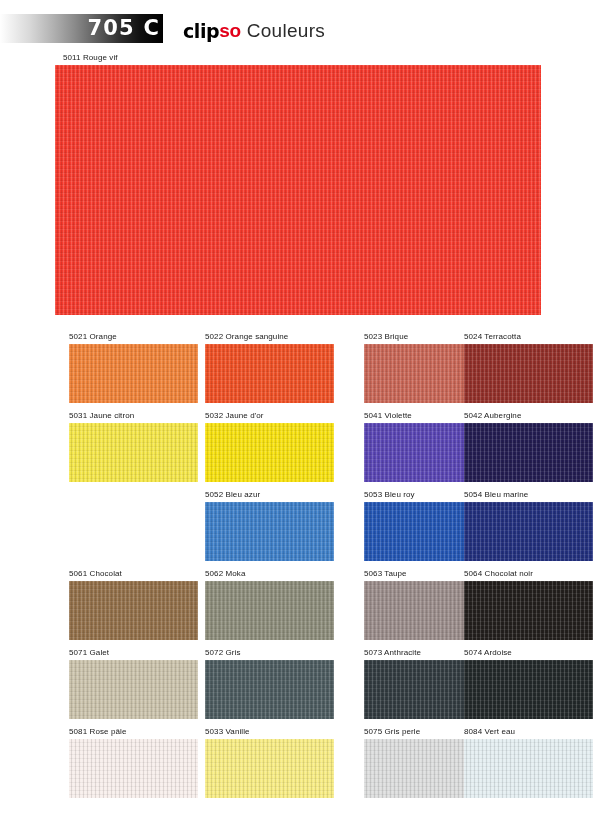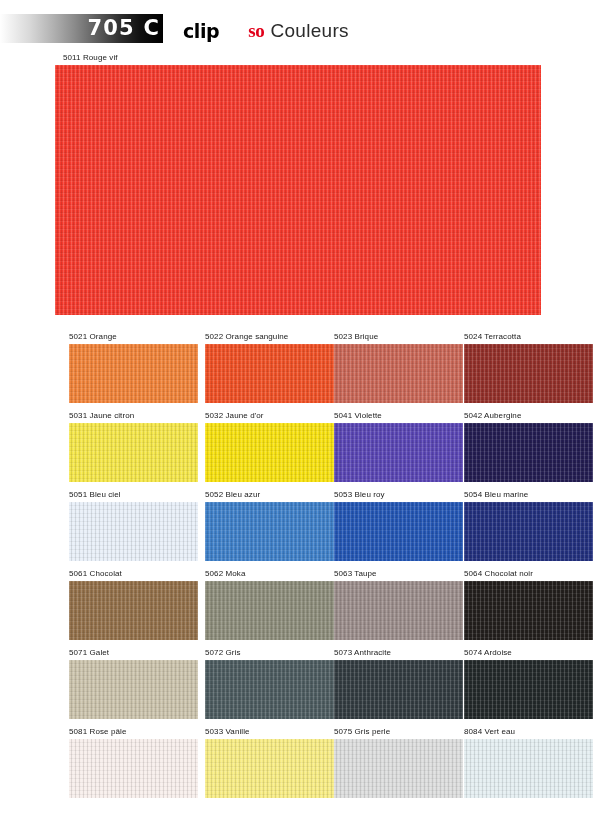--- a/index.html
+++ b/index.html
@@ -66,22 +66,21 @@
     font-weight: bold;
     color: #000000;
     letter-spacing: -0.4px;
     font-family: "DejaVu Sans", sans-serif;
   }
   .brand-so {
     font-size: 19px;
     font-weight: bold;
     color: #e2001a;
     letter-spacing: -0.4px;
-    font-family: Liberation Serif, serif;
-    margin-left: 29px;
+    font-family: Liberation Sans, sans-serif;
   }
   .brand-couleurs {
     font-size: 19px;
     font-weight: normal;
     color: #2b2b2b;
     margin-left: 6px;
     letter-spacing: 0.3px;
     font-family: "Liberation Sans", sans-serif;
   }
 
@@ -154,21 +153,21 @@
     letter-spacing: 0.1px;
     line-height: 1;
     white-space: nowrap;
   }
   .cell-chip {
     width: 129px;
     height: 59px;
   }
   .col0 { left: 55px; }
   .col1 { left: 191px; }
-  .col2 { left: 320px; }
+  .col2 { left: 320px; padding-left: 30px; }
   .col3 { left: 450px; }
 </style>
 </head>
 <body>
 
 <div class="header">
   <div class="code-banner">
     <span class="code-banner-text">705 C</span>
   </div>
   <div class="brand">
@@ -215,24 +214,20 @@
       <div class="cell col2">
         <div class="cell-label">5041 Violette</div>
         <div class="cell-chip tex" style="background-color: rgb(90, 70, 180);"></div>
       </div>
       <div class="cell col3">
         <div class="cell-label">5042 Aubergine</div>
         <div class="cell-chip tex" style="background-color: rgb(36, 29, 82);"></div>
       </div>
     </div>
     <div class="grid-row">
-      <div class="cell col0">
-        <div class="cell-label">5051 Bleu ciel</div>
-        <div class="cell-chip tex" style="background-color: rgb(232, 239, 248);"></div>
-      </div>
       <div class="cell col1">
         <div class="cell-label">5052 Bleu azur</div>
         <div class="cell-chip tex" style="background-color: rgb(63, 128, 200);"></div>
       </div>
       <div class="cell col2">
         <div class="cell-label">5053 Bleu roy</div>
         <div class="cell-chip tex" style="background-color: rgb(36, 86, 180);"></div>
       </div>
       <div class="cell col3">
         <div class="cell-label">5054 Bleu marine</div>

